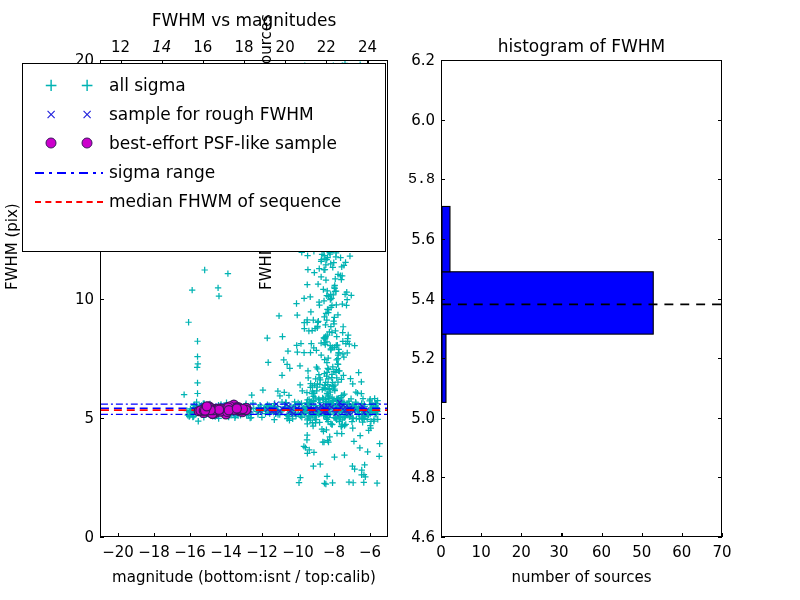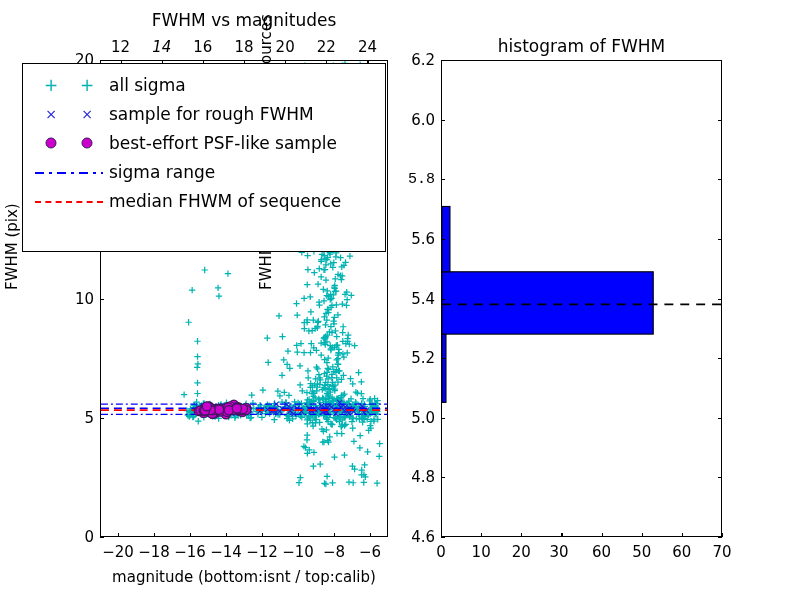--- a/index.html
+++ b/index.html
@@ -986,20 +986,21 @@
     <svg class="datalayer" id="right-svg" viewBox="0 0 281 477" preserveAspectRatio="none">
         <g>
           <rect x="0" y="274.27499999999986" width="4.014285714285714" height="68.56875000000014" fill="#0000ff" stroke="#000000" stroke-width="1.1"></rect>
           <rect x="0" y="211.66874999999993" width="212.75714285714284" height="62.60624999999993" fill="#0000ff" stroke="#000000" stroke-width="1.1"></rect>
           <rect x="0" y="146.08125" width="8.028571428571428" height="65.58749999999992" fill="#0000ff" stroke="#000000" stroke-width="1.1"></rect>
         </g>
         <line x1="0" x2="281" y1="244.4625" y2="244.4625" stroke="#000000" stroke-width="1.7" stroke-dasharray="9,7"></line>
       </svg>
   </div>
 
+  <div class="axlabel" id="right-xlabel" style="left: 581.5px; top: 568px; transform: translateX(-50%);">number of sources</div>
   <div class="axlabel vert" id="right-ylabel" style="left: 395px; top: 298.5px; transform: translate(-50%, -50%) rotate(-90deg);">FWHM of best-effort PSF-like sources</div>
 
   <div id="legend">
       <div class="leg-row">
         <div class="leg-key">
           <span class="lk-plus" style="left: 20px; color: rgb(0, 179, 179);">+</span>
           <span class="lk-plus" style="left: 56px; color: rgb(0, 179, 179);">+</span>
         </div>
         <div class="leg-txt">all sigma</div>
       </div>

